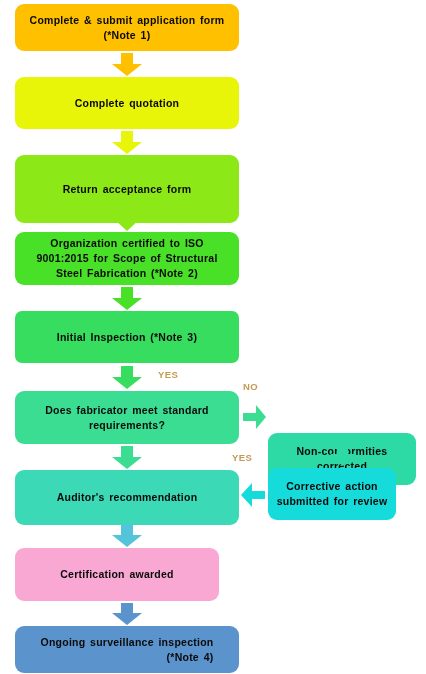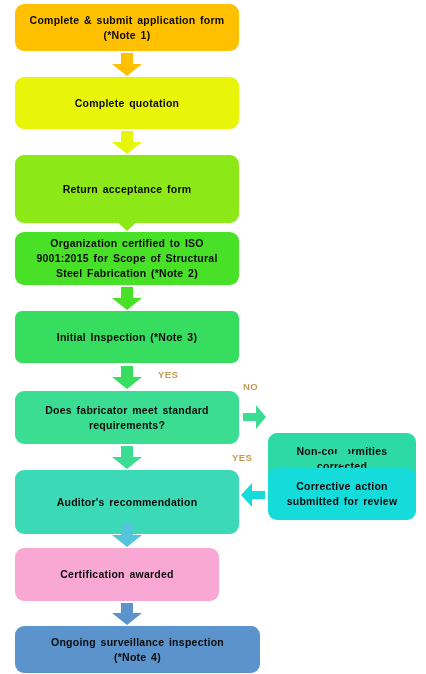--- a/index.html
+++ b/index.html
@@ -83,39 +83,39 @@
 
   <div class="node" style="left: 15px; top: 311px; width: 224px; height: 52px; background: rgb(54, 221, 94); border-radius: 7px;">
     <span class="node-text">Initial  Inspection  (*Note 3)</span>
   </div>
 
   <div class="node" style="left: 15px; top: 391px; width: 224px; height: 53px; background: rgb(59, 221, 146);">
     <span class="node-text">Does fabricator  meet standard
 requirements?</span>
   </div>
 
-  <div class="node" style="left: 15px; top: 470px; width: 224px; height: 64px; background: rgb(59, 217, 181);">
+  <div class="node" style="left: 15px; top: 470px; width: 224px; height: 55px; background: rgb(59, 217, 181);">
     <span class="node-text">Auditor's  recommendation</span>
   </div>
 
   <div class="node" style="left: 15px; top: 548px; width: 204px; height: 53px; background: #f9a8d4;">
     <span class="node-text">Certification  awarded</span>
   </div>
 
-  <div class="node" style="left: 15px; top: 626px; width: 245px; height: 47px; background: rgb(91, 147, 204);">
+  <div class="node" style="left: 15px; top: 626px; width: 224px; height: 47px; background: rgb(91, 147, 204); text-align: right;">
     <span class="node-text">Ongoing  surveillance  inspection
 (*Note 4)</span>
   </div>
 
   <div class="node" style="left: 268px; top: 390px; width: 148px; height: 52px; background: rgb(45, 217, 164); margin-top: 43px;">
     <span class="node-text">Non-conformities
 corrected</span>
   </div>
 
-  <div class="node" style="left: 268px; top: 468px; width: 148px; height: 52px; background: rgb(22, 219, 219);">
+  <div class="node" style="left: 268px; top: 468px; width: 128px; height: 52px; background: rgb(22, 219, 219);">
     <span class="node-text">Corrective action
 submitted for review</span>
   </div>
 
   <div class="arrow" style="left:112px; top:53px; width:30px; height:23px;">
     <svg viewBox="0 0 30 23" preserveAspectRatio="none">
       <polygon points="9,0 21,0 21,11 30,11 15,23 0,11 9,11" fill="#FFC000"></polygon>
     </svg>
   </div>
 

